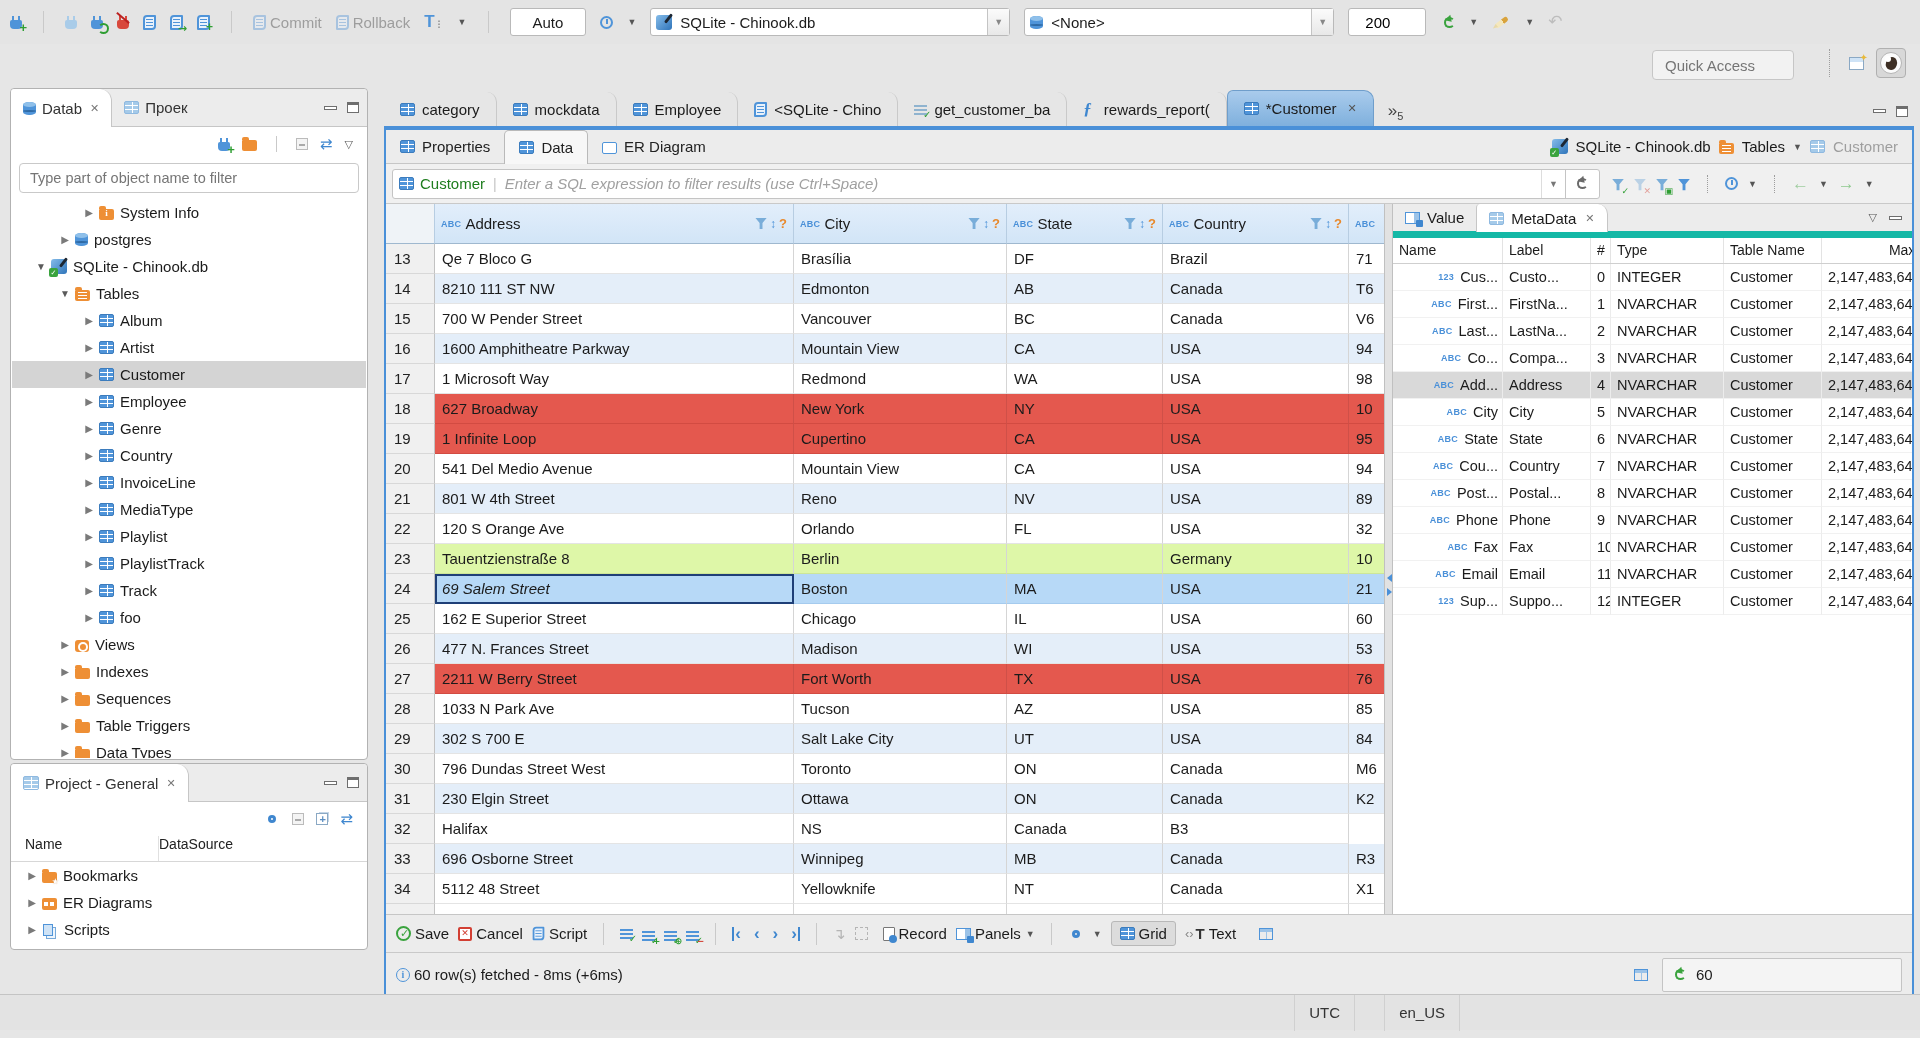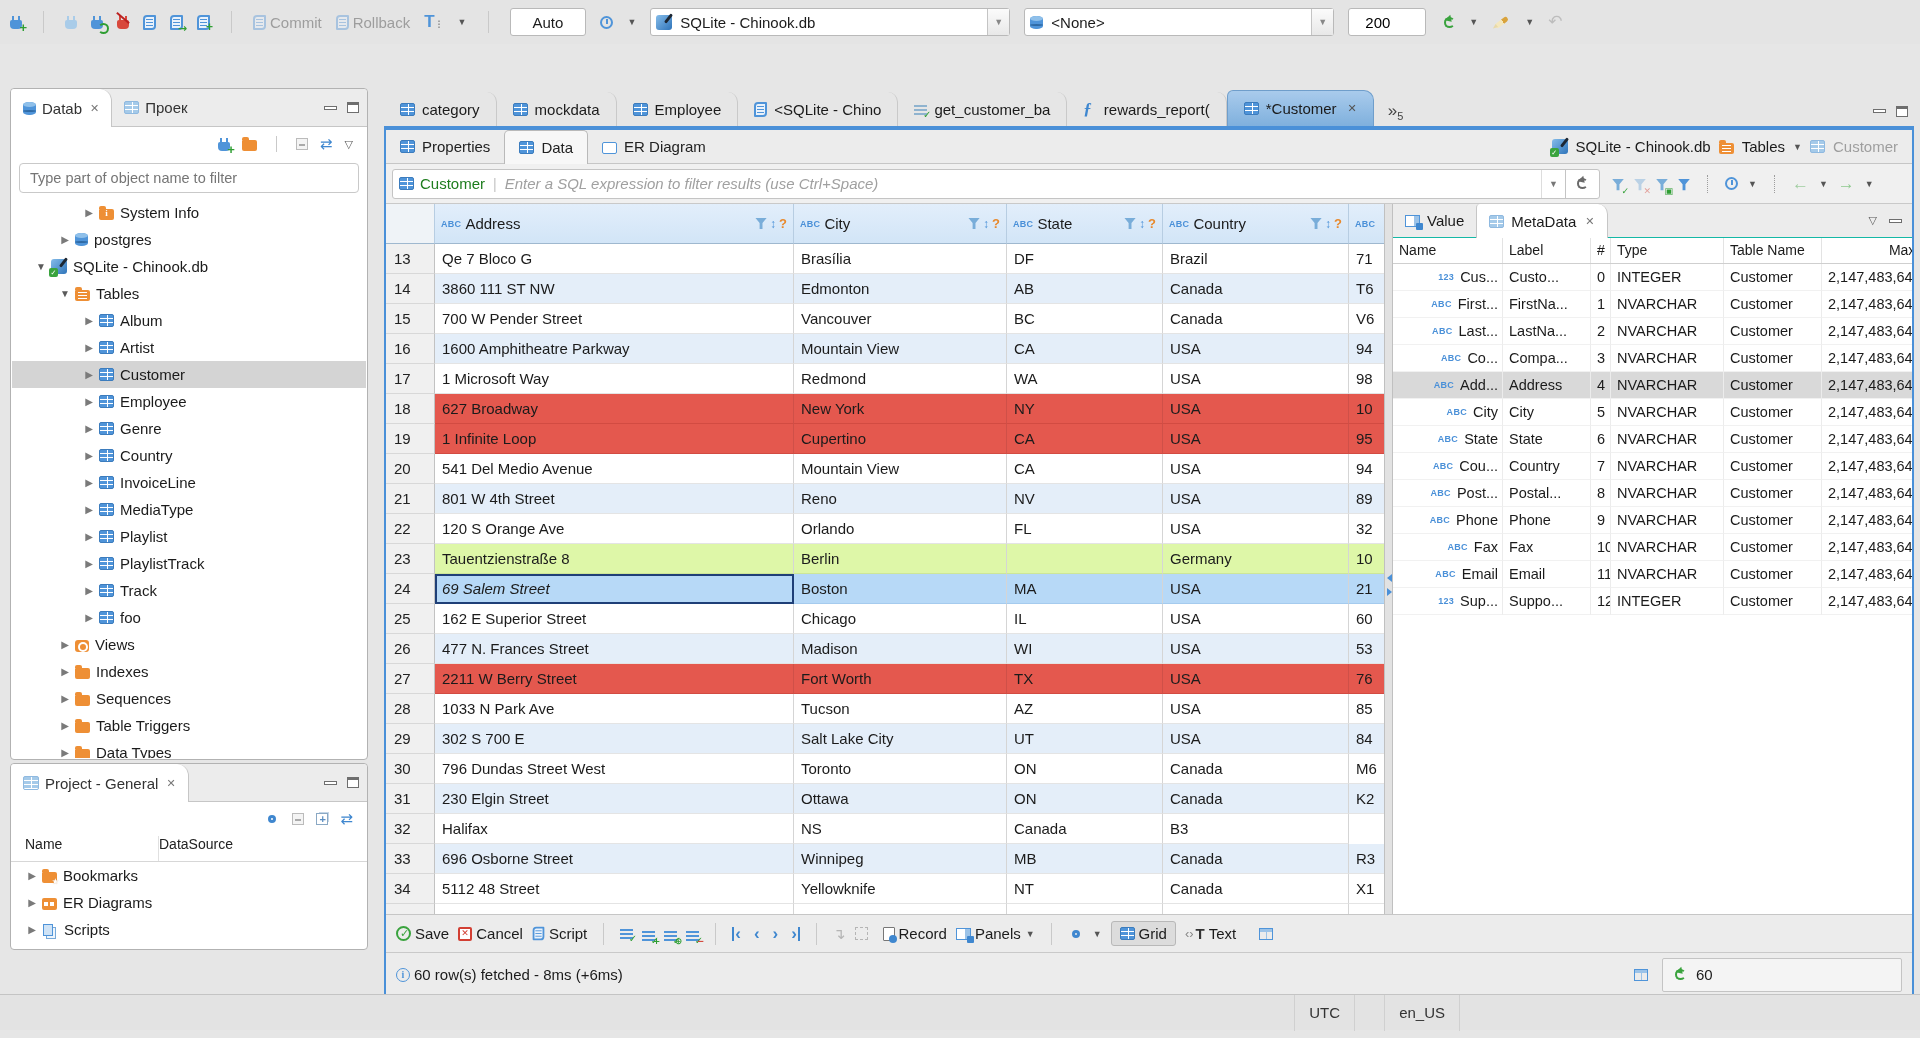--- a/index.html
+++ b/index.html
@@ -181,21 +181,21 @@
   .gr.modified .c:not(.rn) { background:#def7a8; border-bottom-color:#cde698; }
   .gr.selected .c:not(.rn) { background:#b7d9f7; border-bottom-color:#a5cbee; }
   .gr .c.focus { outline:2px solid #1f3f77; outline-offset:-2px;font-style:italic; }
   .splitter { position:absolute; left:999px; top:74px; width:7px; bottom:82px; background:#e2e2e2; }
   .splitter .tri { position:absolute; left:0; width:0; height:0; border:4px solid transparent; }
   .splitter .tri.l { border-right:5px solid #4a90d8; top:370px; left:-2px;}
   .splitter .tri.r { border-left:5px solid #4a90d8; top:384px; left:2px; }
 
   
   .sidepanel { position:absolute; left:1006px; right:0; top:74px; bottom:82px; background:#fff; border-left:1px solid #c0c0c0; overflow:hidden;}
-  .sptabs { height:34px; background:#ececec; border-bottom:1px solid #14b8a6; display:flex; align-items:stretch; }
+  .sptabs { height:34px; background:#ececec; border-bottom:7px solid #14b8a6; display:flex; align-items:stretch; }
   .sptab { display:flex; align-items:center; gap:7px; padding:0 12px; font-size:15px; }
   .sptab.active { background:#fff; border-right:1px solid #c6c6c6; border-left:1px solid #c6c6c6; border-radius:4px 10px 0 0; margin-bottom:-1px;}
   .sptab .cls { color:#777; font-size:11px; margin-left:2px;}
   .spwin { margin-left:auto; display:flex; align-items:center; gap:12px; padding-right:10px; color:#555;}
   .mhead { display:grid; grid-template-columns:110px 88px 20px 113px 98px 110px; height:26px; border-bottom:1px solid #cfcfcf; }
   .mhead .mh { font-size:14px; padding:4px 4px 0 6px; border-right:1px solid #e3e3e3; white-space:nowrap; overflow:hidden; }
   .mrow { display:grid; grid-template-columns:110px 88px 20px 113px 98px 110px; height:27px; }
   .mrow.selected { background:#d9d9d9; }
   .mrow .mc { font-size:14.5px; line-height:26px; padding:0 4px 0 6px; border-right:1px solid #ececec; border-bottom:1px solid #f1f1f1; white-space:nowrap; overflow:hidden; }
   .mrow .mc.name { text-align:right; display:flex; align-items:center; justify-content:flex-end; gap:2px;}
@@ -262,20 +262,30 @@
       </span>
       <input class="num-input" readonly="" value="200" style="">
       <span class="ic i-refresh" style="margin-left:4px"></span>
       <span class="ddn">▼</span>
       <span class="ic i-pen"></span>
       <span class="ddn">▼</span>
       <span class="ic i-undo">↶</span>
     </div>
   </div>
 
+  <div class="row2">
+    <input class="qa-input" placeholder="Quick Access" style="">
+    <div class="persp-area">
+      <span class="sepd" style="height:28px"></span>
+      <span class="ic i-persp"></span>
+      <span class="persp-btn pressed">
+        <span class="ic i-beaver"></span>
+      </span>
+    </div>
+  </div>
 
   <div class="panel" style="left:10px; top:88px; width:358px; height:672px;">
     <div class="ptabs">
       <div class="ptab active">
         <span class="ic i-db"></span>
         <span>Datab</span>
         <span class="cls">✕</span>
       </div>
       <div class="ptab">
         <span class="ic i-table lt"></span>
@@ -579,21 +589,21 @@
           <div class="grow gr plain">
             <div class="c rn">13</div>
             <div class="c">Qe 7 Bloco G</div>
             <div class="c">Brasília</div>
             <div class="c">DF</div>
             <div class="c">Brazil</div>
             <div class="c">71</div>
           </div>
           <div class="grow gr stripe">
             <div class="c rn">14</div>
-            <div class="c">3860 111 ST NW</div>
+            <div class="c">8210 111 ST NW</div>
             <div class="c">Edmonton</div>
             <div class="c">AB</div>
             <div class="c">Canada</div>
             <div class="c">T6</div>
           </div>
           <div class="grow gr plain">
             <div class="c rn">15</div>
             <div class="c">700 W Pender Street</div>
             <div class="c">Vancouver</div>
             <div class="c">BC</div>

